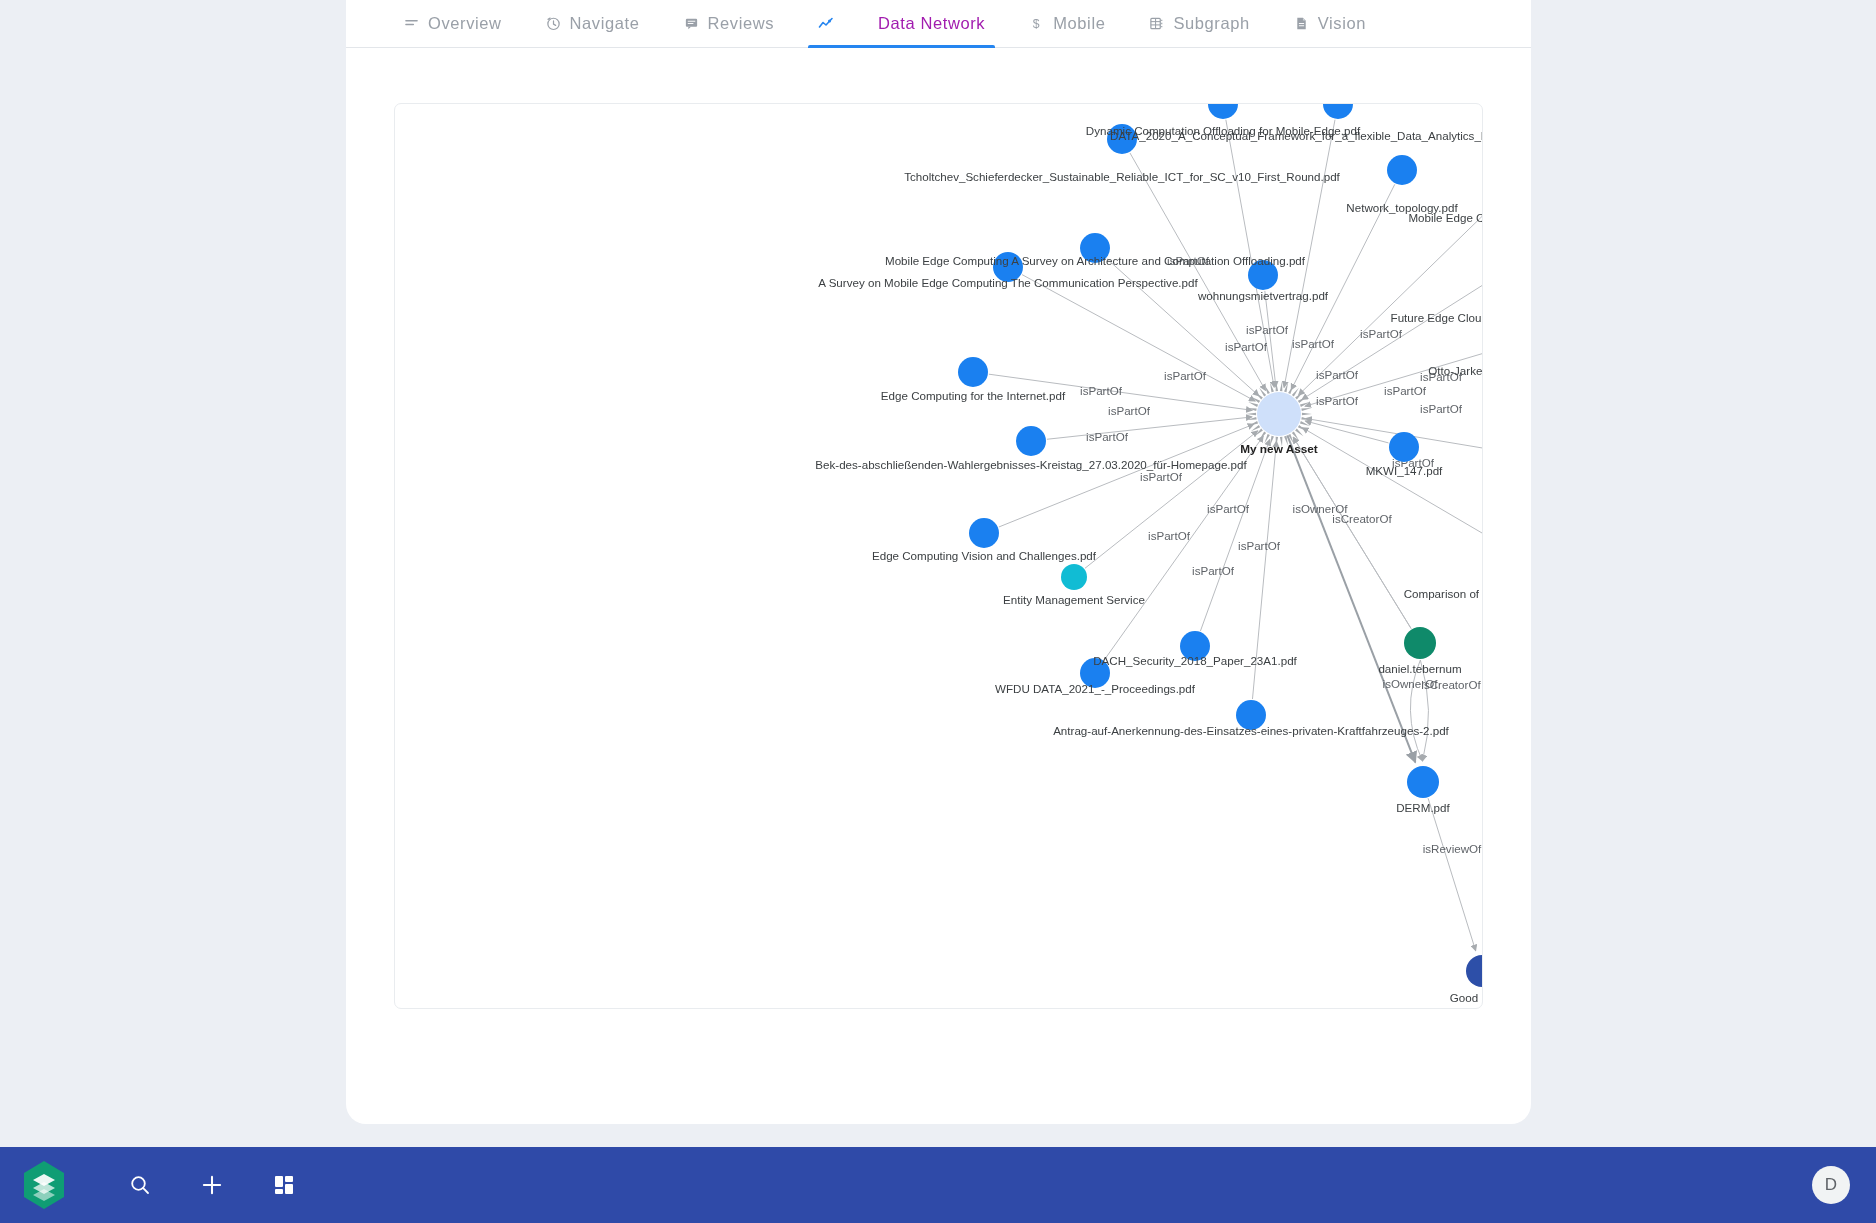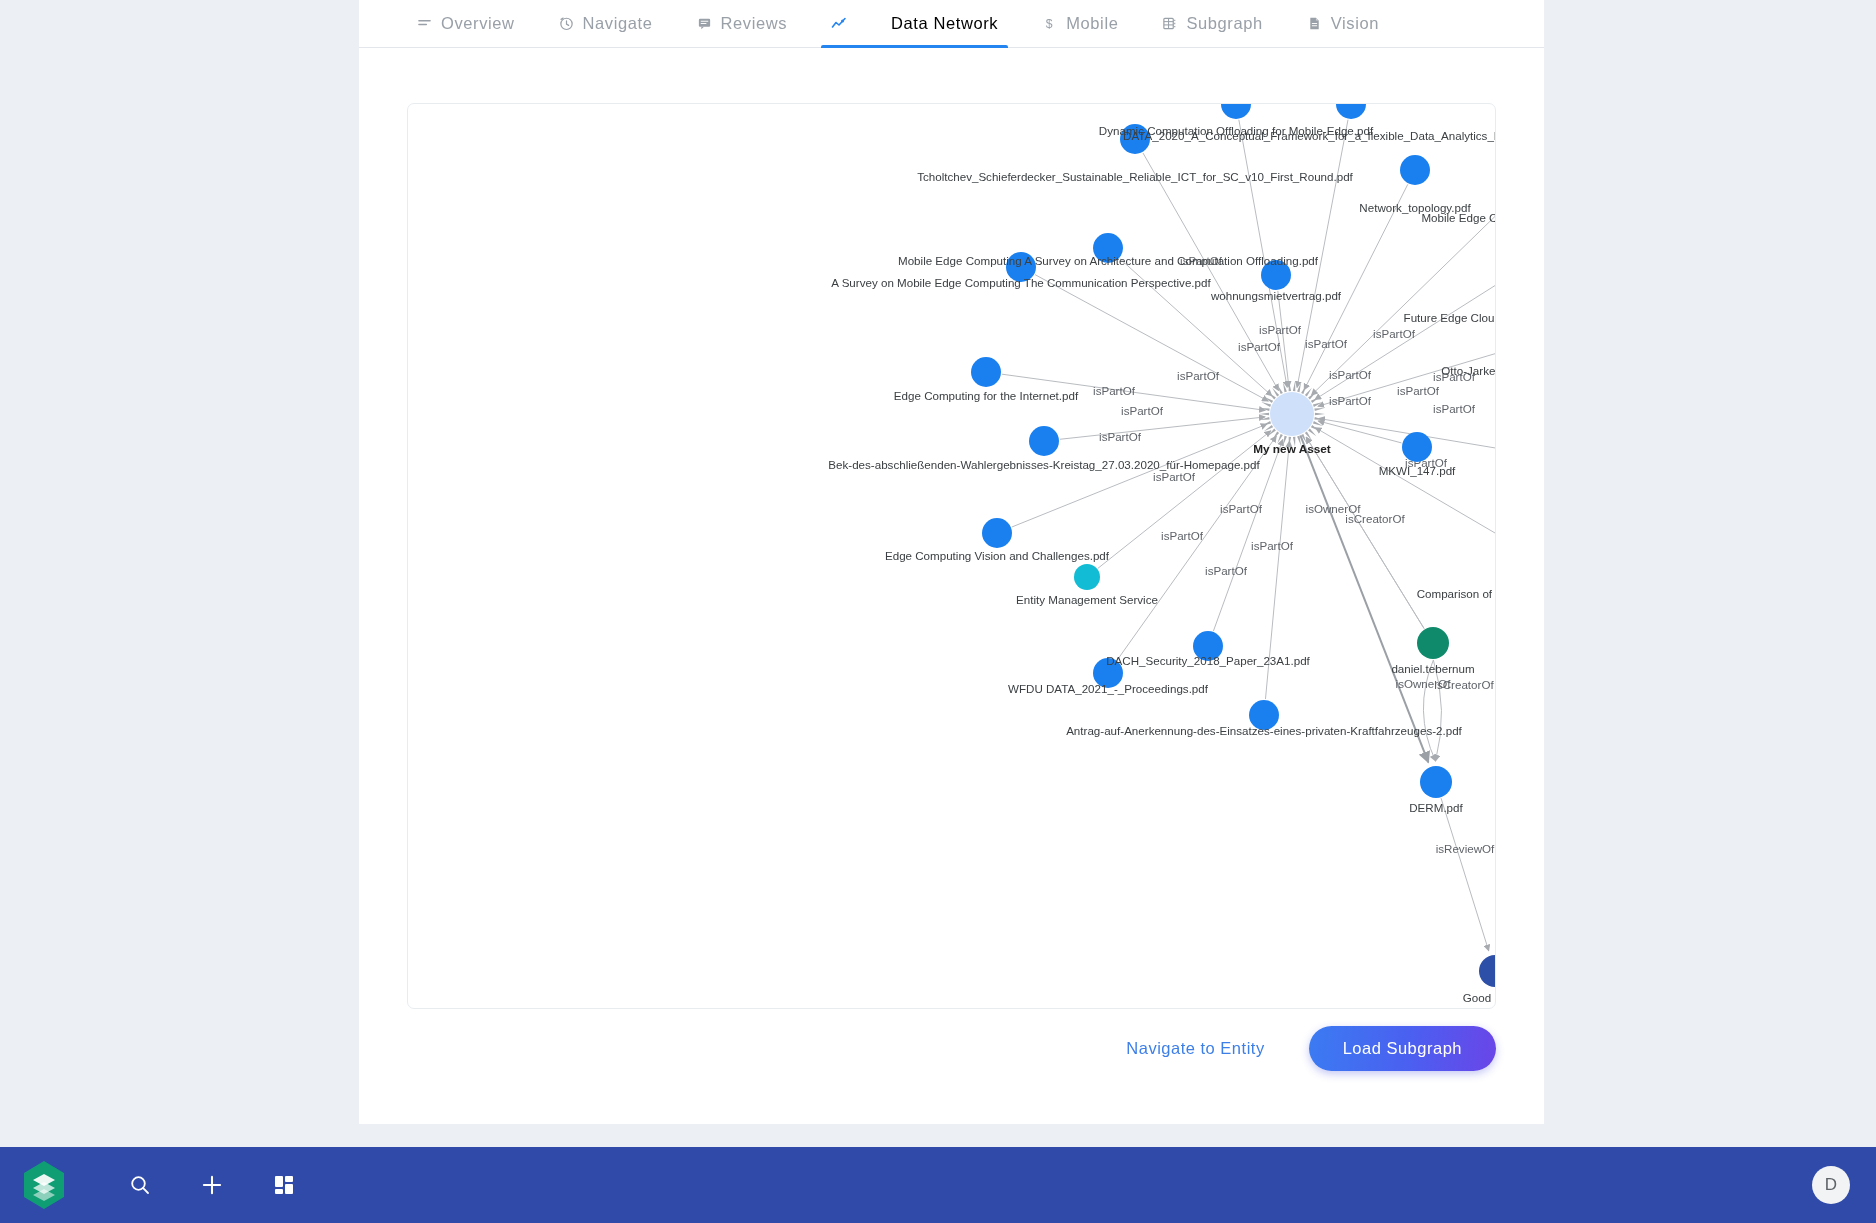--- a/index.html
+++ b/index.html
@@ -7,22 +7,23 @@
     width: 1876px; height: 1223px;
     font-family: "Liberation Sans", sans-serif;
     background: #eceff4;
     overflow: hidden;
   }
   .app { position: relative; width: 1876px; height: 1223px; }
 
   
   .page {
     position: absolute;
-    left: 359px; top: 0; width: 1185px; height: 1124px;
+    left: 346px; top: 0; width: 1185px; height: 1124px;
     background: #ffffff;
+    border-radius: 20px;
   }
   .left-gutter, .right-gutter {
     position: absolute; top: 0; height: 1124px; background: #eceff4;
   }
   .left-gutter { left: 0; width: 346px; }
   .right-gutter { left: 1531px; width: 345px; }
 
   
   .tabbar {
     position: absolute; left: 0; top: 0; width: 1185px; height: 48px;
@@ -30,21 +31,21 @@
     border-bottom: 1px solid #e3e6ea;
     display: flex; align-items: center;
   }
   .tab {
     display: flex; align-items: center; gap: 9px;
     height: 48px; padding: 0 22px;
     color: #9aa0a8; font-size: 16.5px; letter-spacing: .6px;
     cursor: pointer; position: relative; white-space: nowrap;
   }
   .tab .tlabel { line-height: 1; }
-  .tab.active { color: #000000; gap: 44px; }
+  .tab.active { color: #a21caf; gap: 44px; }
   .tab.active::after {
     content:""; position: absolute; left: 12px; right: 12px; bottom: 0;
     height: 3px; background: #2585f0; border-radius: 2px 2px 0 0;
   }
   .tab svg { display: block; }
   #tab-overview { margin-left: 36px; }
 
   
   .graph-card {
     position: absolute; left: 48px; top: 103px;
@@ -421,24 +422,20 @@
             <text x="700" y="589" class="node-label" text-anchor="middle">WFDU DATA_2021_-_Proceedings.pdf</text>
             <text x="856" y="631" class="node-label" text-anchor="middle">Antrag-auf-Anerkennung-des-Einsatzes-eines-privaten-Kraftfahrzeuges-2.pdf</text>
             <text x="1025" y="569" class="node-label" text-anchor="middle">daniel.tebernum</text>
             <text x="1028" y="708" class="node-label" text-anchor="middle">DERM.pdf</text>
             <text x="1087" y="898" class="node-label" text-anchor="middle">Good paper!</text>
             <text x="884" y="349" class="node-label hub" text-anchor="middle">My new Asset</text>
           </g>
       </svg>
     </div>
 
-    <div class="actions">
-      <button class="nav-entity">Navigate to Entity</button>
-      <button class="load-subgraph">Load Subgraph</button>
-    </div>
 
   </div>
 
   <div class="taskbar">
     <div class="tb-logo">
       <svg width="56" height="56" viewBox="0 0 56 56">
         <path d="M28 4 L48 16 L48 40 L28 52 L8 40 L8 16 Z" fill="#0f9d74"></path>
         <path d="M28 17 L39 23 L28 29 L17 23 Z" fill="#ffffff" opacity=".92"></path>
         <path d="M28 25 L39 31 L28 37 L17 31 Z" fill="#ffffff" opacity=".72"></path>
         <path d="M28 32 L39 38 L28 44 L17 38 Z" fill="#ffffff" opacity=".52"></path>

